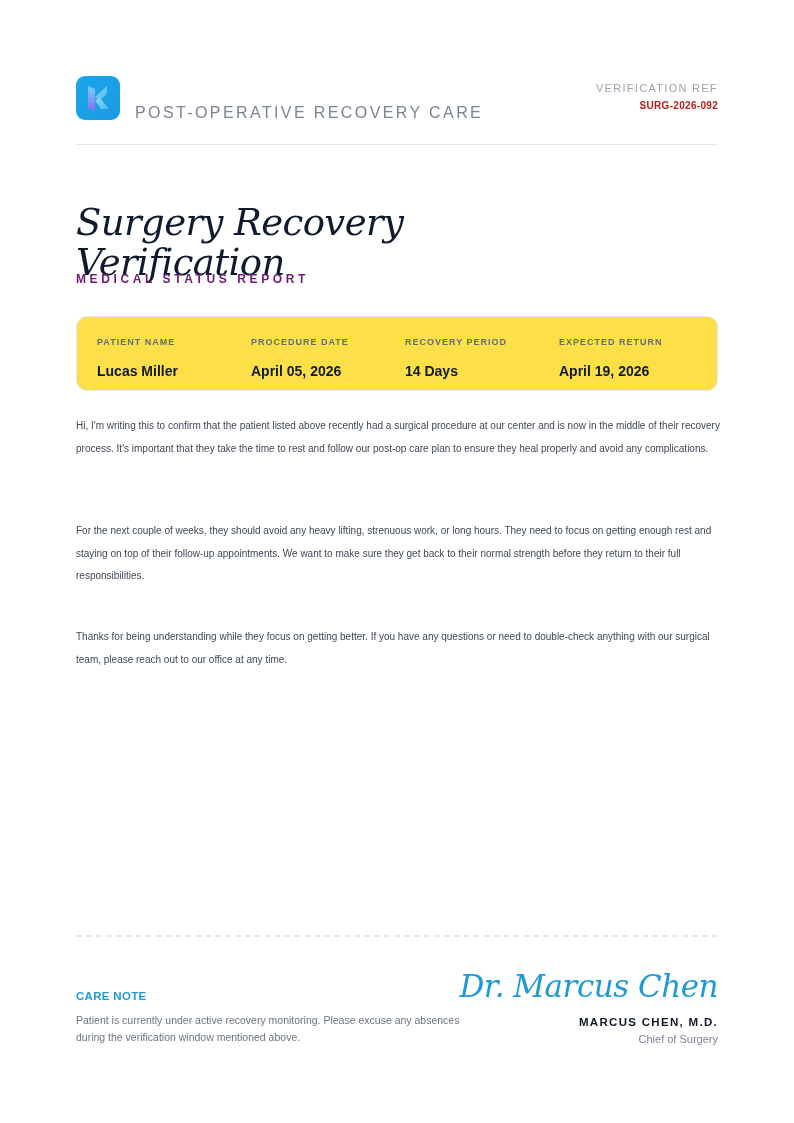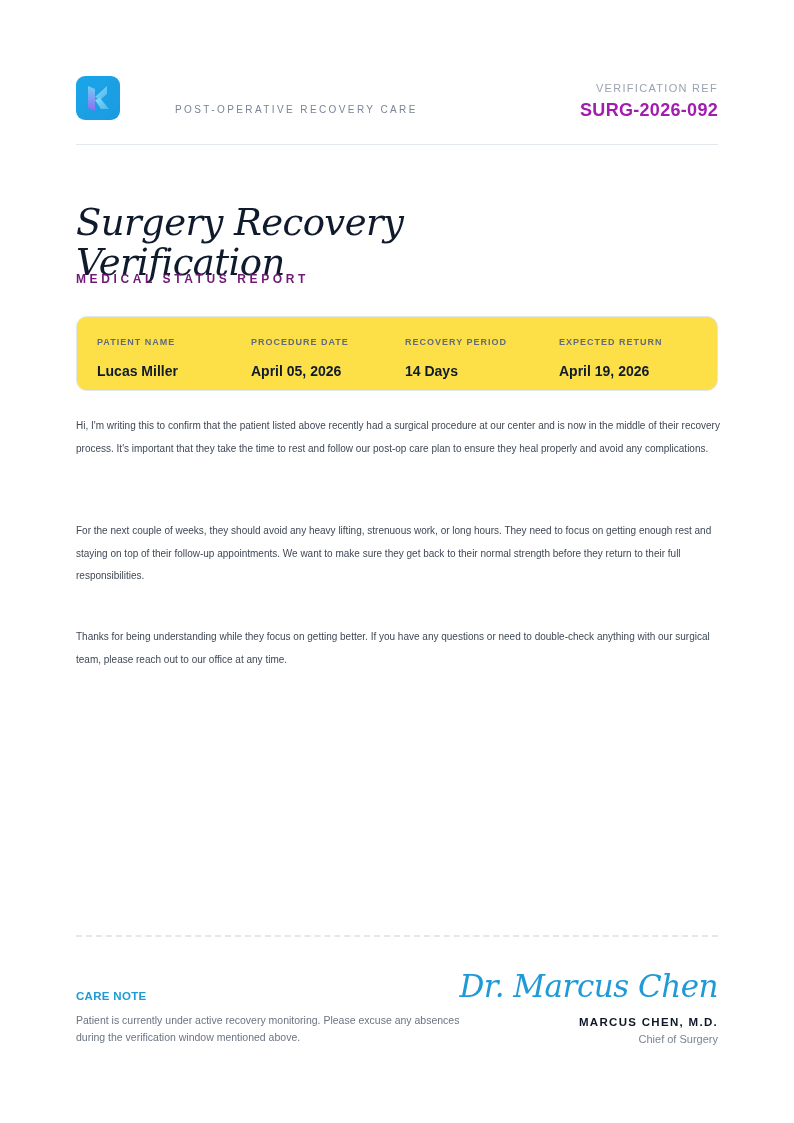--- a/index.html
+++ b/index.html
@@ -3,23 +3,23 @@
   <meta charset="utf-8">
   <style>
     * { box-sizing: border-box; margin: 0; padding: 0; }
     html, body { width: 794px; height: 1123px; background: #ffffff; }
     body { position: relative; font-family: "Liberation Sans", "DejaVu Sans", sans-serif; color: #1f2937; overflow: hidden; }
 
     .header { position: absolute; left: 76px; top: 76px; width: 642px; height: 44px; }
     .logo { position: absolute; left: 0; top: 0; width: 44px; height: 44px; border-radius: 9px; background: linear-gradient(135deg, #1aa6ea 0%, #1b9ae0 100%); overflow: hidden; }
     .logo svg { position: absolute; left: 0; top: 0; }
     .brand-name { position: absolute; left: 59px; top: 3px; font-size: 18.5px; font-weight: 700; letter-spacing: 1.2px; color: #101828; white-space: nowrap; }
-    .brand-sub { position: absolute; left: 59px; top: 28px; font-size: 10px; letter-spacing: 2.4px; color: #7a8494; white-space: nowrap; margin-left: 40px; }
+    .brand-sub { position: absolute; left: 59px; top: 28px; font-size: 16px; letter-spacing: 2.4px; color: #7a8494; white-space: nowrap; }
     .ref-label { position: absolute; right: 0; top: 6px; font-size: 11px; letter-spacing: 1.3px; color: #9aa3b0; white-space: nowrap; }
-    .ref-value { position: absolute; right: 0; top: 24px; font-size: 18px; font-weight: 700; color: #a21caf; white-space: nowrap; letter-spacing: 0.3px; }
+    .ref-value { position: absolute; right: 0; top: 24px; font-size: 10px; font-weight: 700; color: #b91c1c; white-space: nowrap; letter-spacing: 0.3px; }
 
     .divider { position: absolute; left: 76px; top: 144px; width: 642px; height: 1px; background: #e3e8ec; }
 
     .title { position: absolute; left: 76px; top: 186px; font-family: "DejaVu Serif", "Liberation Serif", serif; font-style: italic; font-weight: 400; font-size: 37px; line-height: 40px; color: #0f1b2d; letter-spacing: -0.6px; width: 420px; margin-top: 17px; }
     .subtitle { position: absolute; left: 76px; top: 272px; font-size: 12px; font-weight: 700; letter-spacing: 3.6px; color: #701a75; white-space: nowrap; }
 
     .info-card { position: absolute; left: 76px; top: 316px; width: 642px; height: 75px; background: #fde047; border: 1px solid #e0e6ed; border-radius: 11px; }
     .info-col { position: absolute; top: 20px; }
     .info-label { font-size: 9px; font-weight: 700; letter-spacing: 1px; color: #5f6b7c; white-space: nowrap; }
     .info-value { margin-top: 16px; font-size: 14px; font-weight: 700; color: #0f1b2d; white-space: nowrap; }

